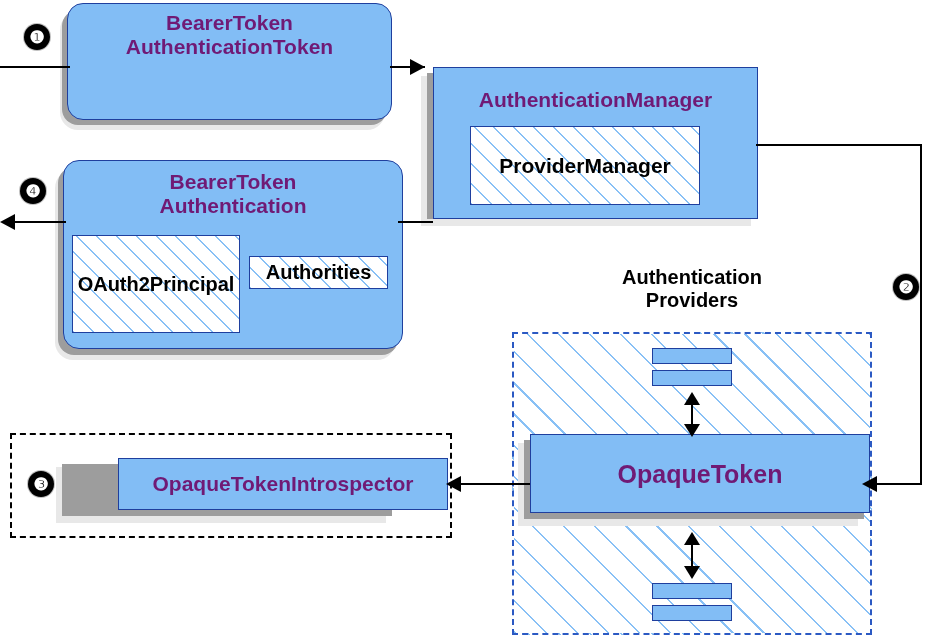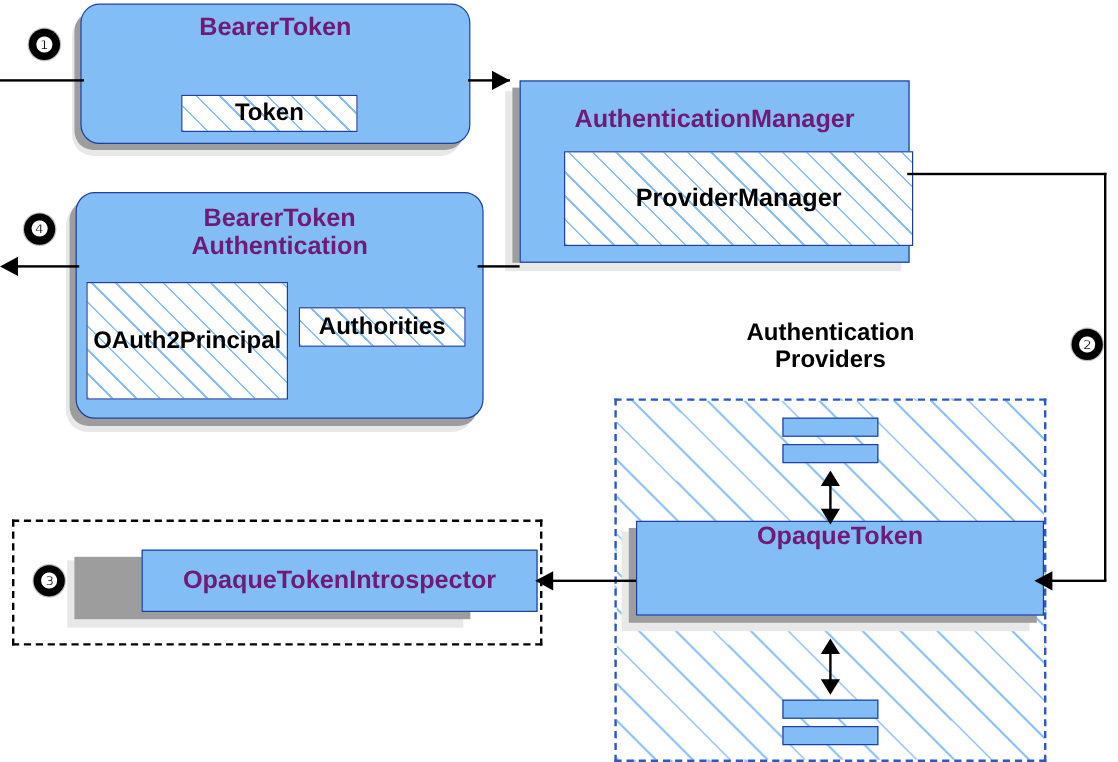--- a/index.html
+++ b/index.html
@@ -146,21 +146,21 @@
 
   <div class="bar" style="left:652px;top:348px;width:80px;height:16px;"></div>
   <div class="bar" style="left:652px;top:370px;width:80px;height:16px;"></div>
 
   <div class="conn v" style="left:691px;top:396px;height:36px;"></div>
   <div class="arrow up" style="left:684px;top:392px;"></div>
   <div class="arrow down" style="left:684px;top:424px;"></div>
 
   <div class="shadow2" style="left:518px;top:443px;width:340px;height:83px;"></div>
   <div class="shadow" style="left:524px;top:440px;width:340px;height:79px;"></div>
-  <div class="node" style="left:530px;top:434px;width:340px;height:79px;font-size:21px;">
+  <div class="node" style="left:530px;top:434px;width:340px;height:79px;justify-content:center;font-size:25px;">
     <div>OpaqueToken</div>
   </div>
 
   <div class="conn v" style="left:691px;top:536px;height:38px;"></div>
   <div class="arrow up" style="left:684px;top:532px;"></div>
   <div class="arrow down" style="left:684px;top:566px;"></div>
 
   <div class="bar" style="left:652px;top:583px;width:80px;height:16px;"></div>
   <div class="bar" style="left:652px;top:605px;width:80px;height:16px;"></div>
 
@@ -169,31 +169,29 @@
   <div class="shadow2" style="left:56px;top:467px;width:330px;height:56px;"></div>
   <div class="shadow" style="left:62px;top:464px;width:330px;height:52px;"></div>
   <div class="node" style="left:70px;top:458px;width:330px;height:52px;justify-content:center;font-size:21px;margin-left:48px;">
     <div>OpaqueTokenIntrospector</div>
   </div>
 
   <div class="shadow2 rounded" style="left:60px;top:12px;width:325px;height:118px;"></div>
   <div class="shadow rounded" style="left:62px;top:10px;width:325px;height:115px;"></div>
   <div class="node rounded" style="left:67px;top:3px;width:325px;height:117px;padding-top:7px;font-size:21px;">
     <div>BearerToken</div>
-  </div>
-  <div class="hatch" style="left:151px;top:79px;width:147px;height:31px;font-size:20px;">
-    <span>Token</span>
+    <div>AuthenticationToken</div>
   </div>
 
   <div class="shadow2" style="left:421px;top:76px;width:330px;height:150px;"></div>
   <div class="shadow" style="left:427px;top:73px;width:330px;height:146px;"></div>
   <div class="node" style="left:433px;top:67px;width:325px;height:152px;padding-top:20px;font-size:21px;">
     <div>AuthenticationManager</div>
   </div>
-  <div class="hatch" style="left:470px;top:126px;width:291px;height:79px;font-size:21px;">
+  <div class="hatch" style="left:470px;top:126px;width:230px;height:79px;font-size:21px;">
     <span>ProviderManager</span>
   </div>
 
   <div class="shadow2 rounded" style="left:55px;top:170px;width:340px;height:190px;"></div>
   <div class="shadow rounded" style="left:58px;top:167px;width:340px;height:188px;"></div>
   <div class="node rounded" style="left:63px;top:160px;width:340px;height:189px;padding-top:9px;font-size:21px;">
     <div>BearerToken</div>
     <div>Authentication</div>
   </div>
   <div class="hatch" style="left:72px;top:235px;width:168px;height:98px;flex-direction:row;font-size:20px;">

